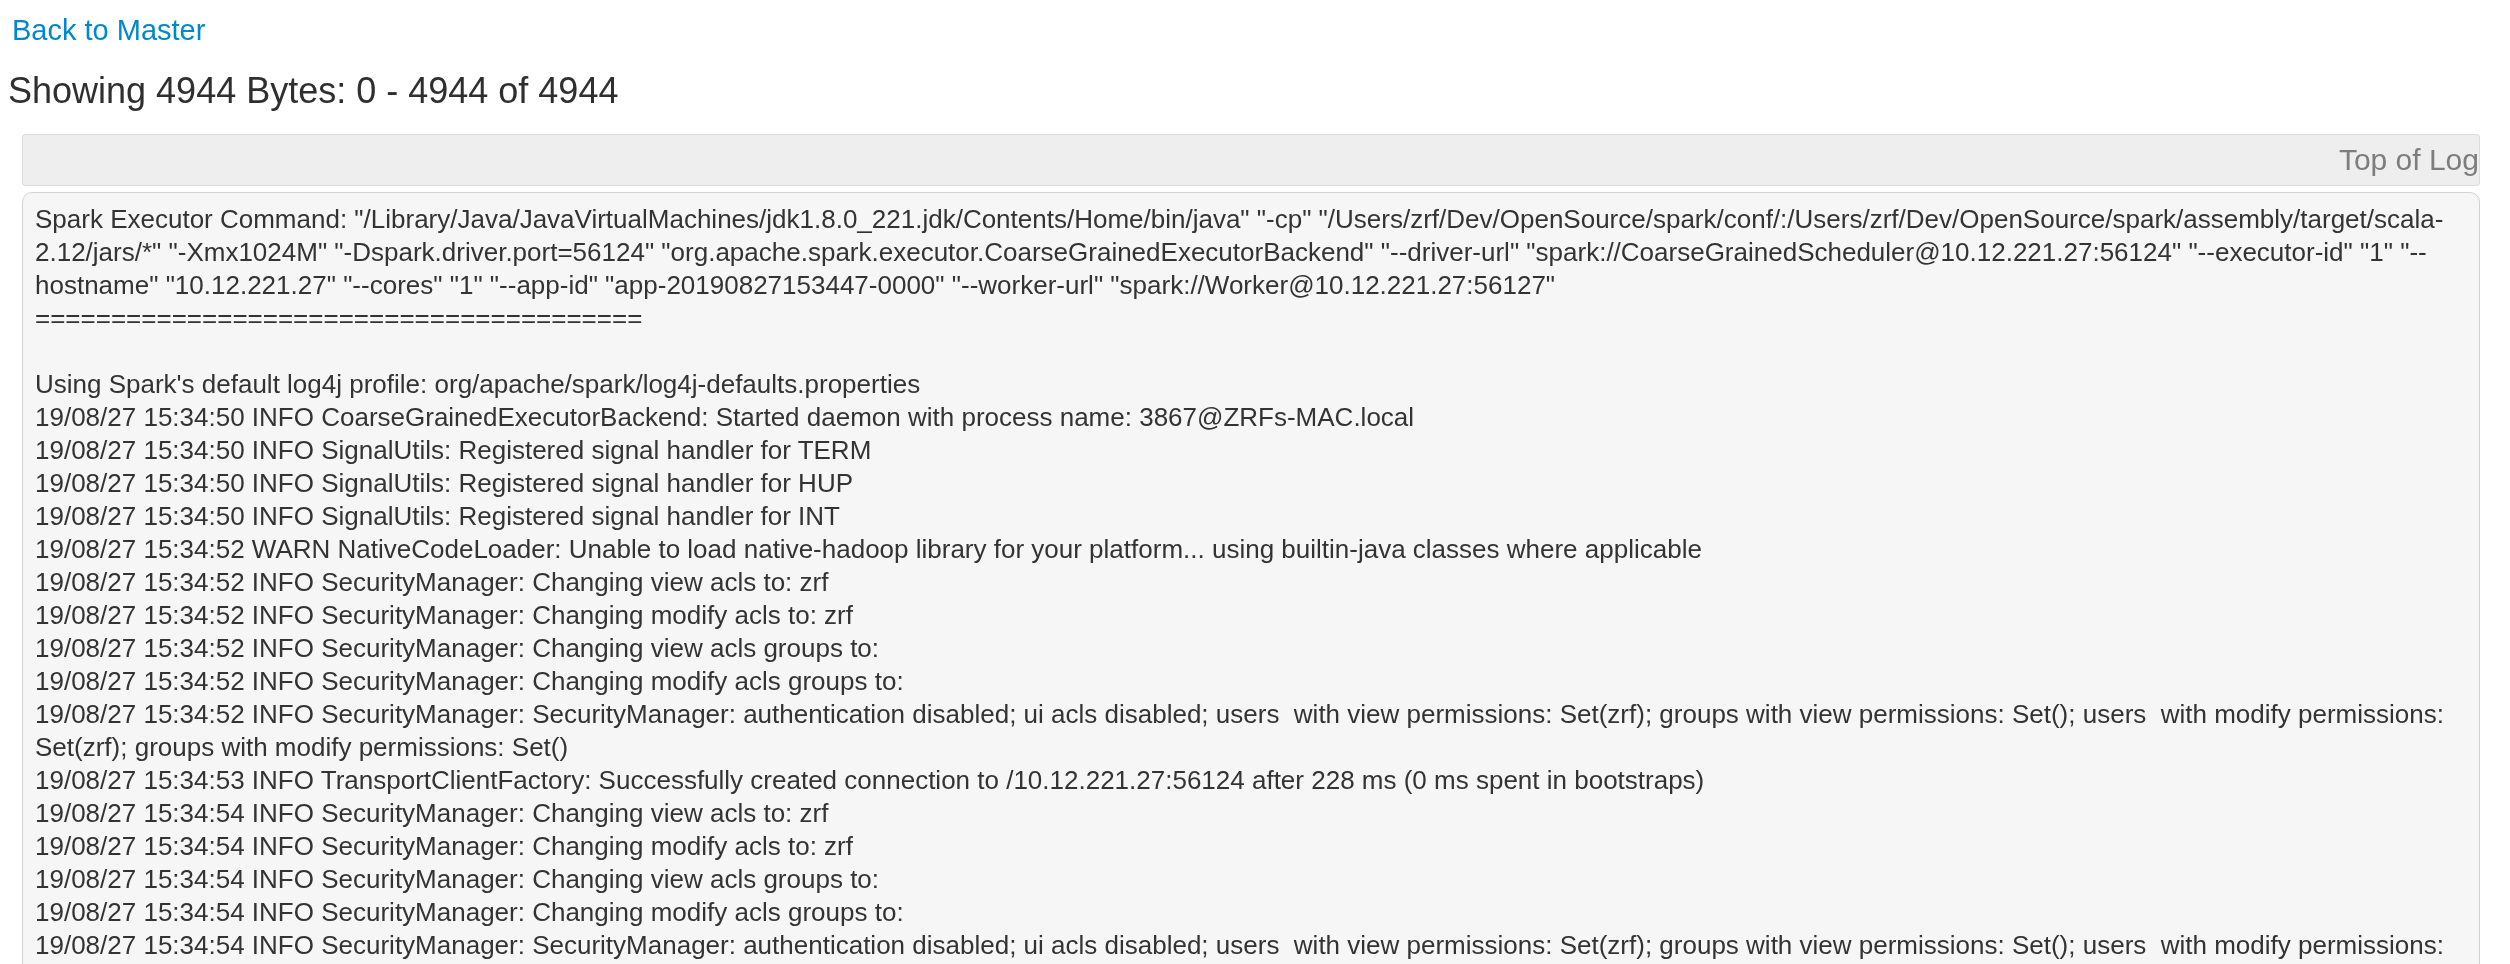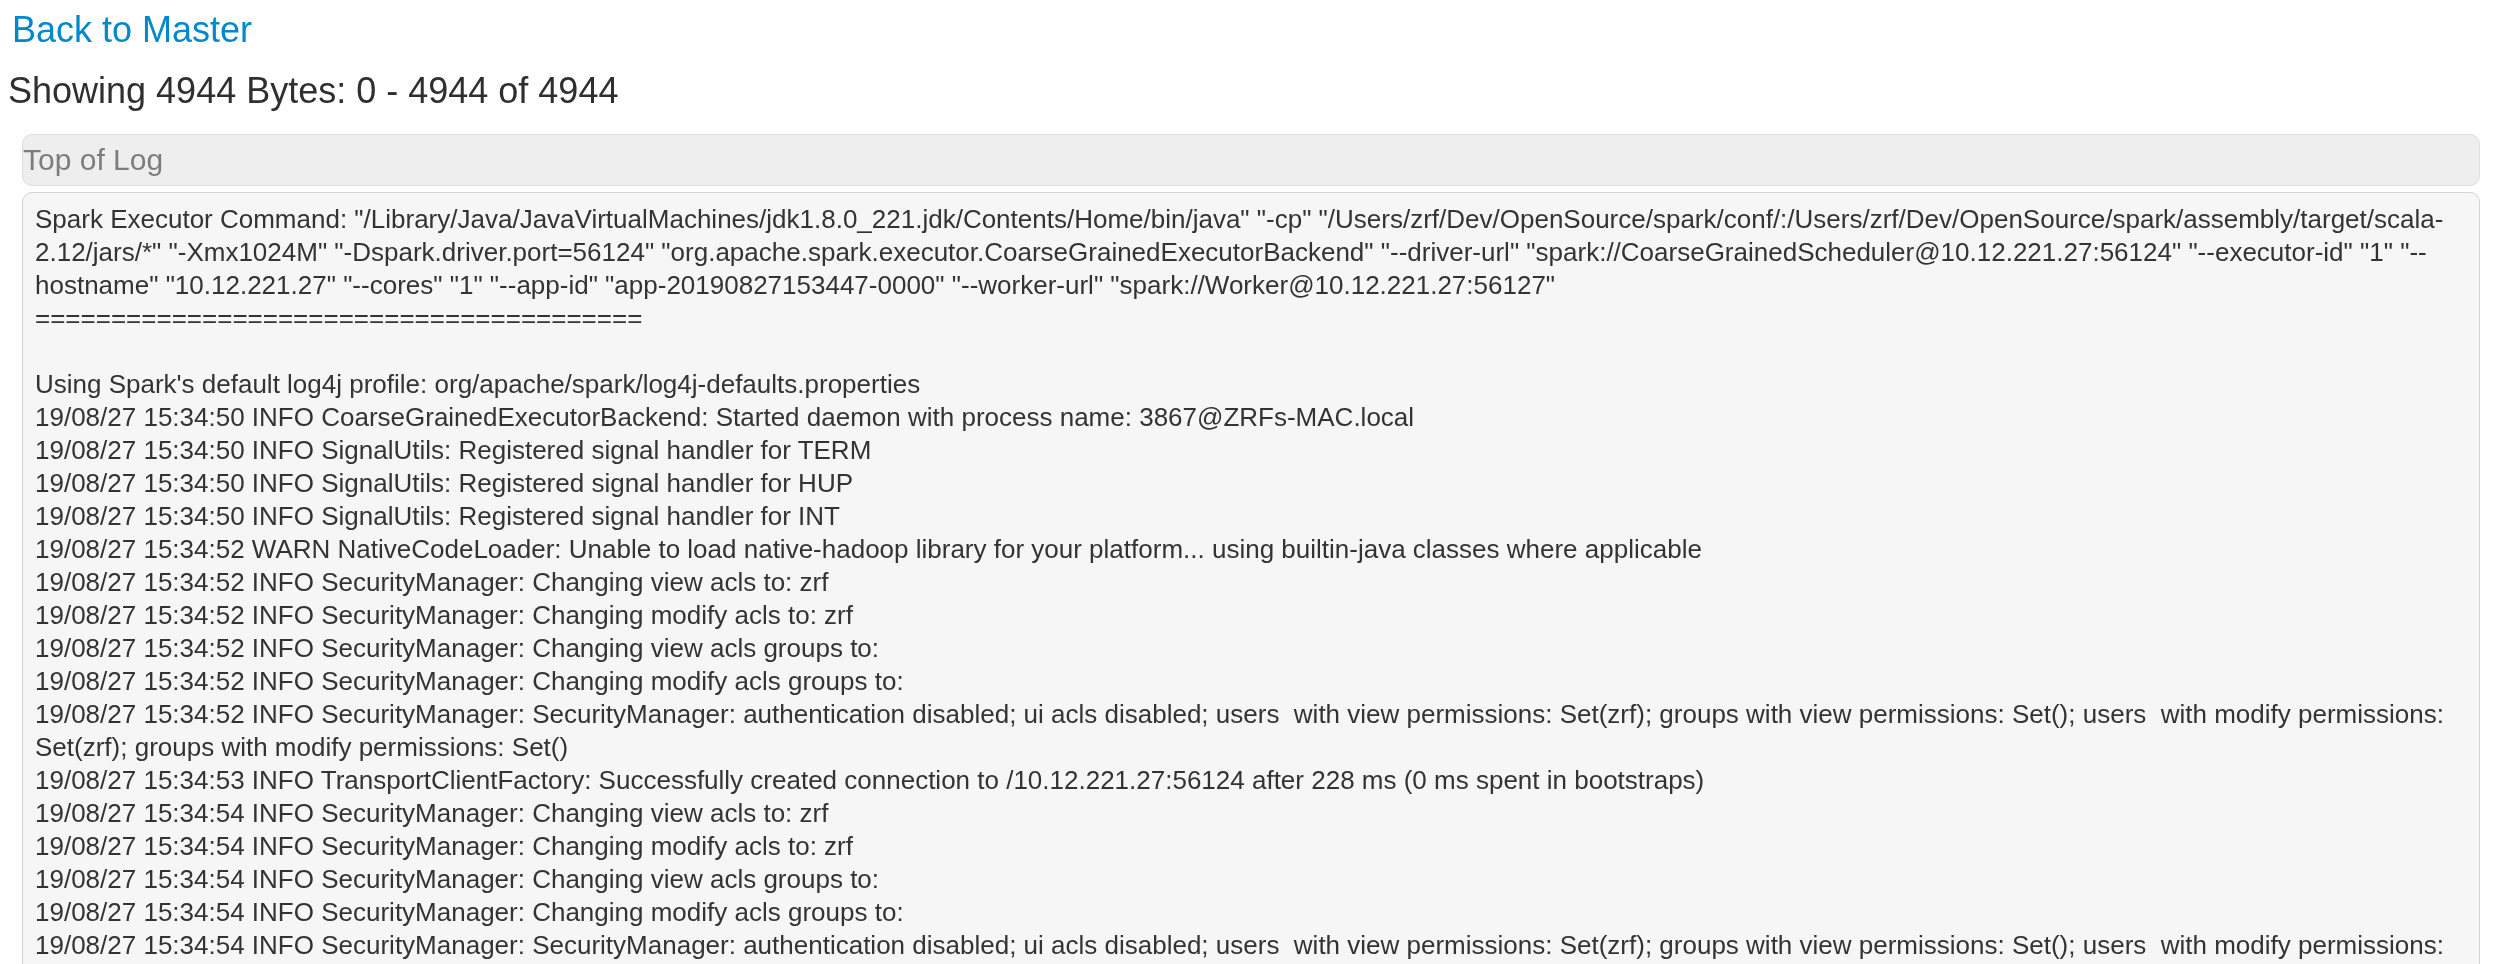--- a/index.html
+++ b/index.html
@@ -14,43 +14,43 @@
   }
   .page {
     padding: 8px 8px 0 8px;
     width: 2510px;
     height: 964px;
     overflow: hidden;
   }
   .back-link {
     display: inline-block;
     margin: 6px 0 0 4px;
-    font-size: 36px;
+    font-size: 29px;
     line-height: 32px;
     font-weight: 400;
     color: #0088cc;
     text-decoration: none;
     cursor: pointer;
   }
   .byte-range {
     margin: 28px 0 0 0;
     font-size: 36px;
     line-height: 34px;
     color: #2f2f2f;
   }
   .panel-header {
     margin: 26px 22px 0 14px;
     height: 52px;
     line-height: 50px;
-    text-align: left;
+    text-align: right;
     font-size: 30px;
     color: #7d7d7d;
     background: #eeeeee;
     border: 1px solid #dddddd;
-    border-radius: 10px;
+    border-radius: 3px;
   }
   .log-content {
     margin: 6px 22px 0 14px;
     padding: 10px 12px 12px 12px;
     min-height: 840px;
     background: #f6f6f6;
     border: 1px solid #d2d2d2;
     border-radius: 10px;
     font-family: "Liberation Sans", "DejaVu Sans", sans-serif;
     font-size: 26px;

